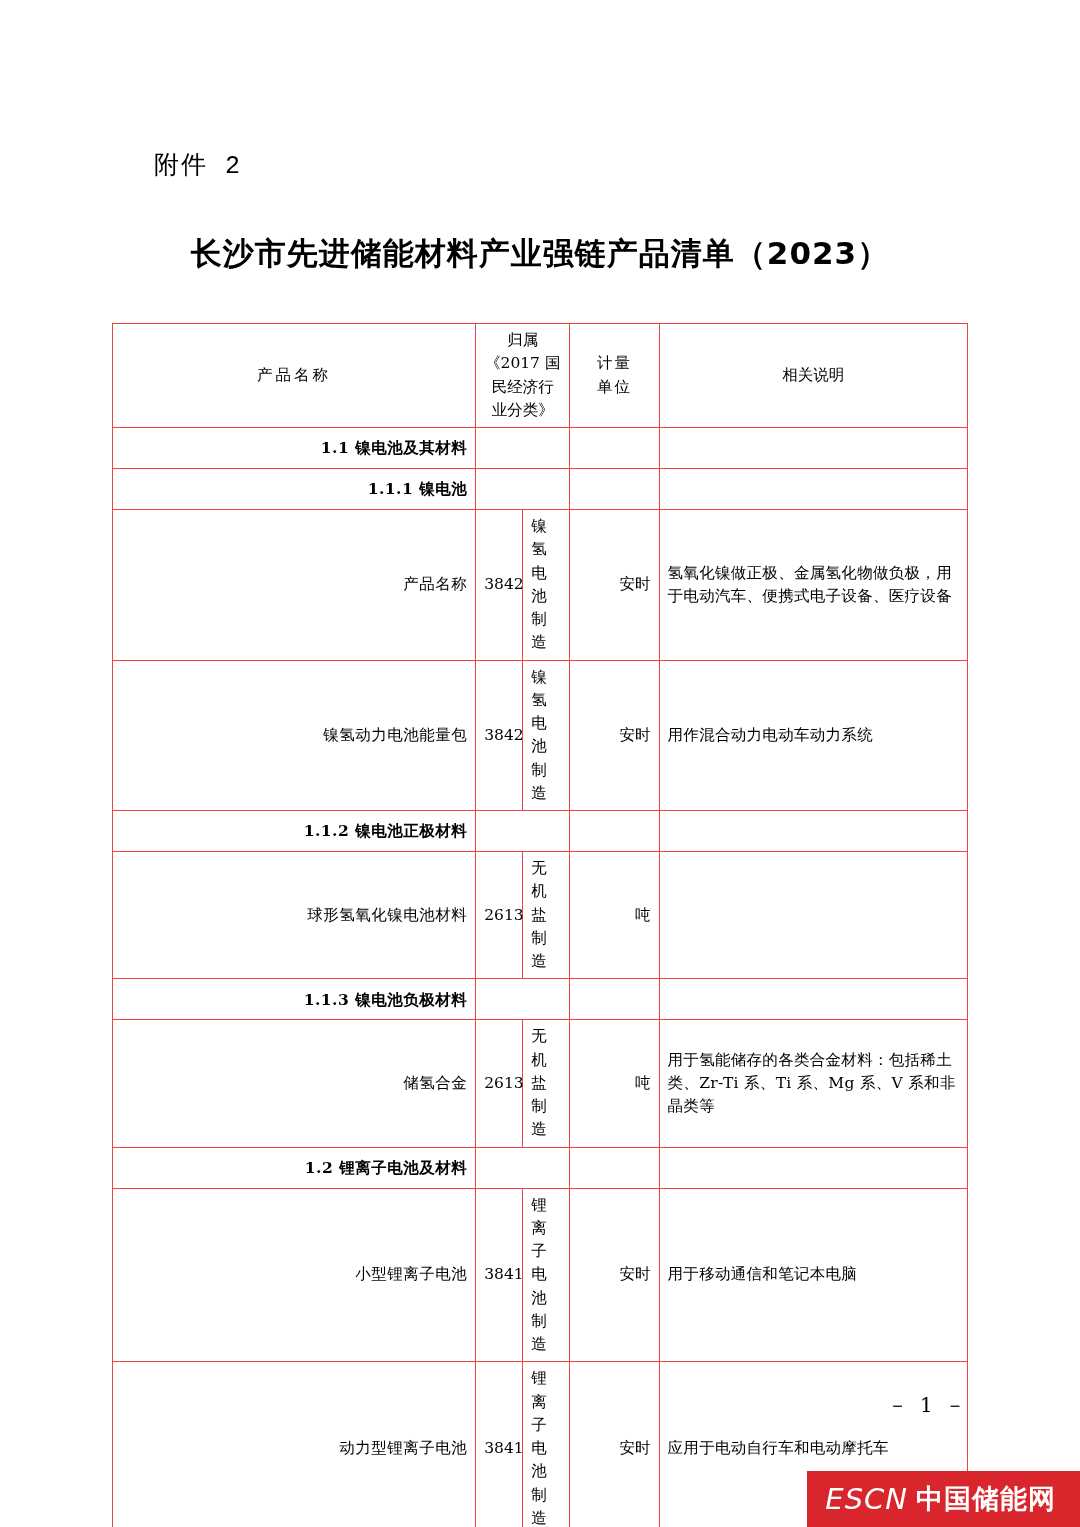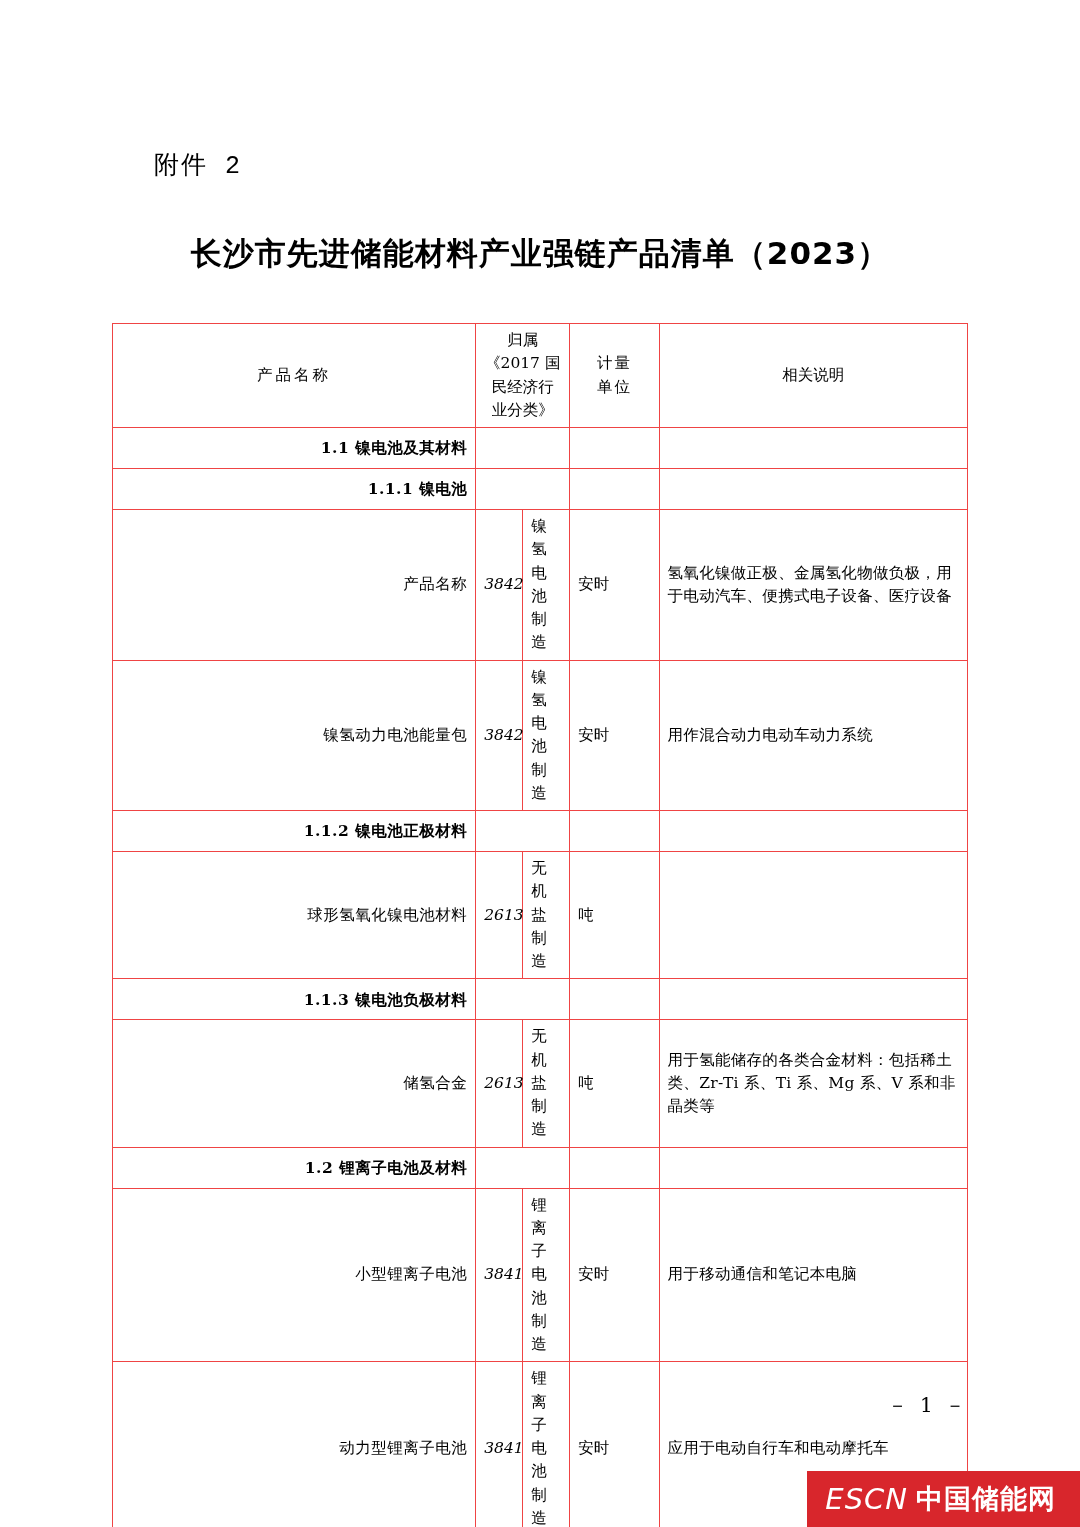--- a/index.html
+++ b/index.html
@@ -62,23 +62,23 @@
   }
   .hdr-name { letter-spacing: 3px; }
   .hdr-unit-1, .hdr-unit-2 { display: block; text-align: center; letter-spacing: 2px; }
   .section-row td {
     font-family: "DejaVu Sans", sans-serif;
     font-weight: bold;
     font-size: 16px;
     letter-spacing: 0.5px;
   }
   .c-name { text-align: right; letter-spacing: 0.5px; }
-  .c-code { text-align: center; font-style: italic; }
+  .c-code { text-align: center; }
   .c-ind  { text-align: left; letter-spacing: 0.5px; padding-left: 10px;}
-  .c-unit { text-align: left; }
+  .c-unit { text-align: right; }
   .c-note { text-align: left; letter-spacing: 0.3px; }
   .tall td { height: 74px; }
   .mid td  { height: 54px; }
   .short td { height: 30px; }
 
   .page-number {
     position: absolute;
     right: 112px;
     bottom: 108px;
     font-family: "DejaVu Serif", serif;

